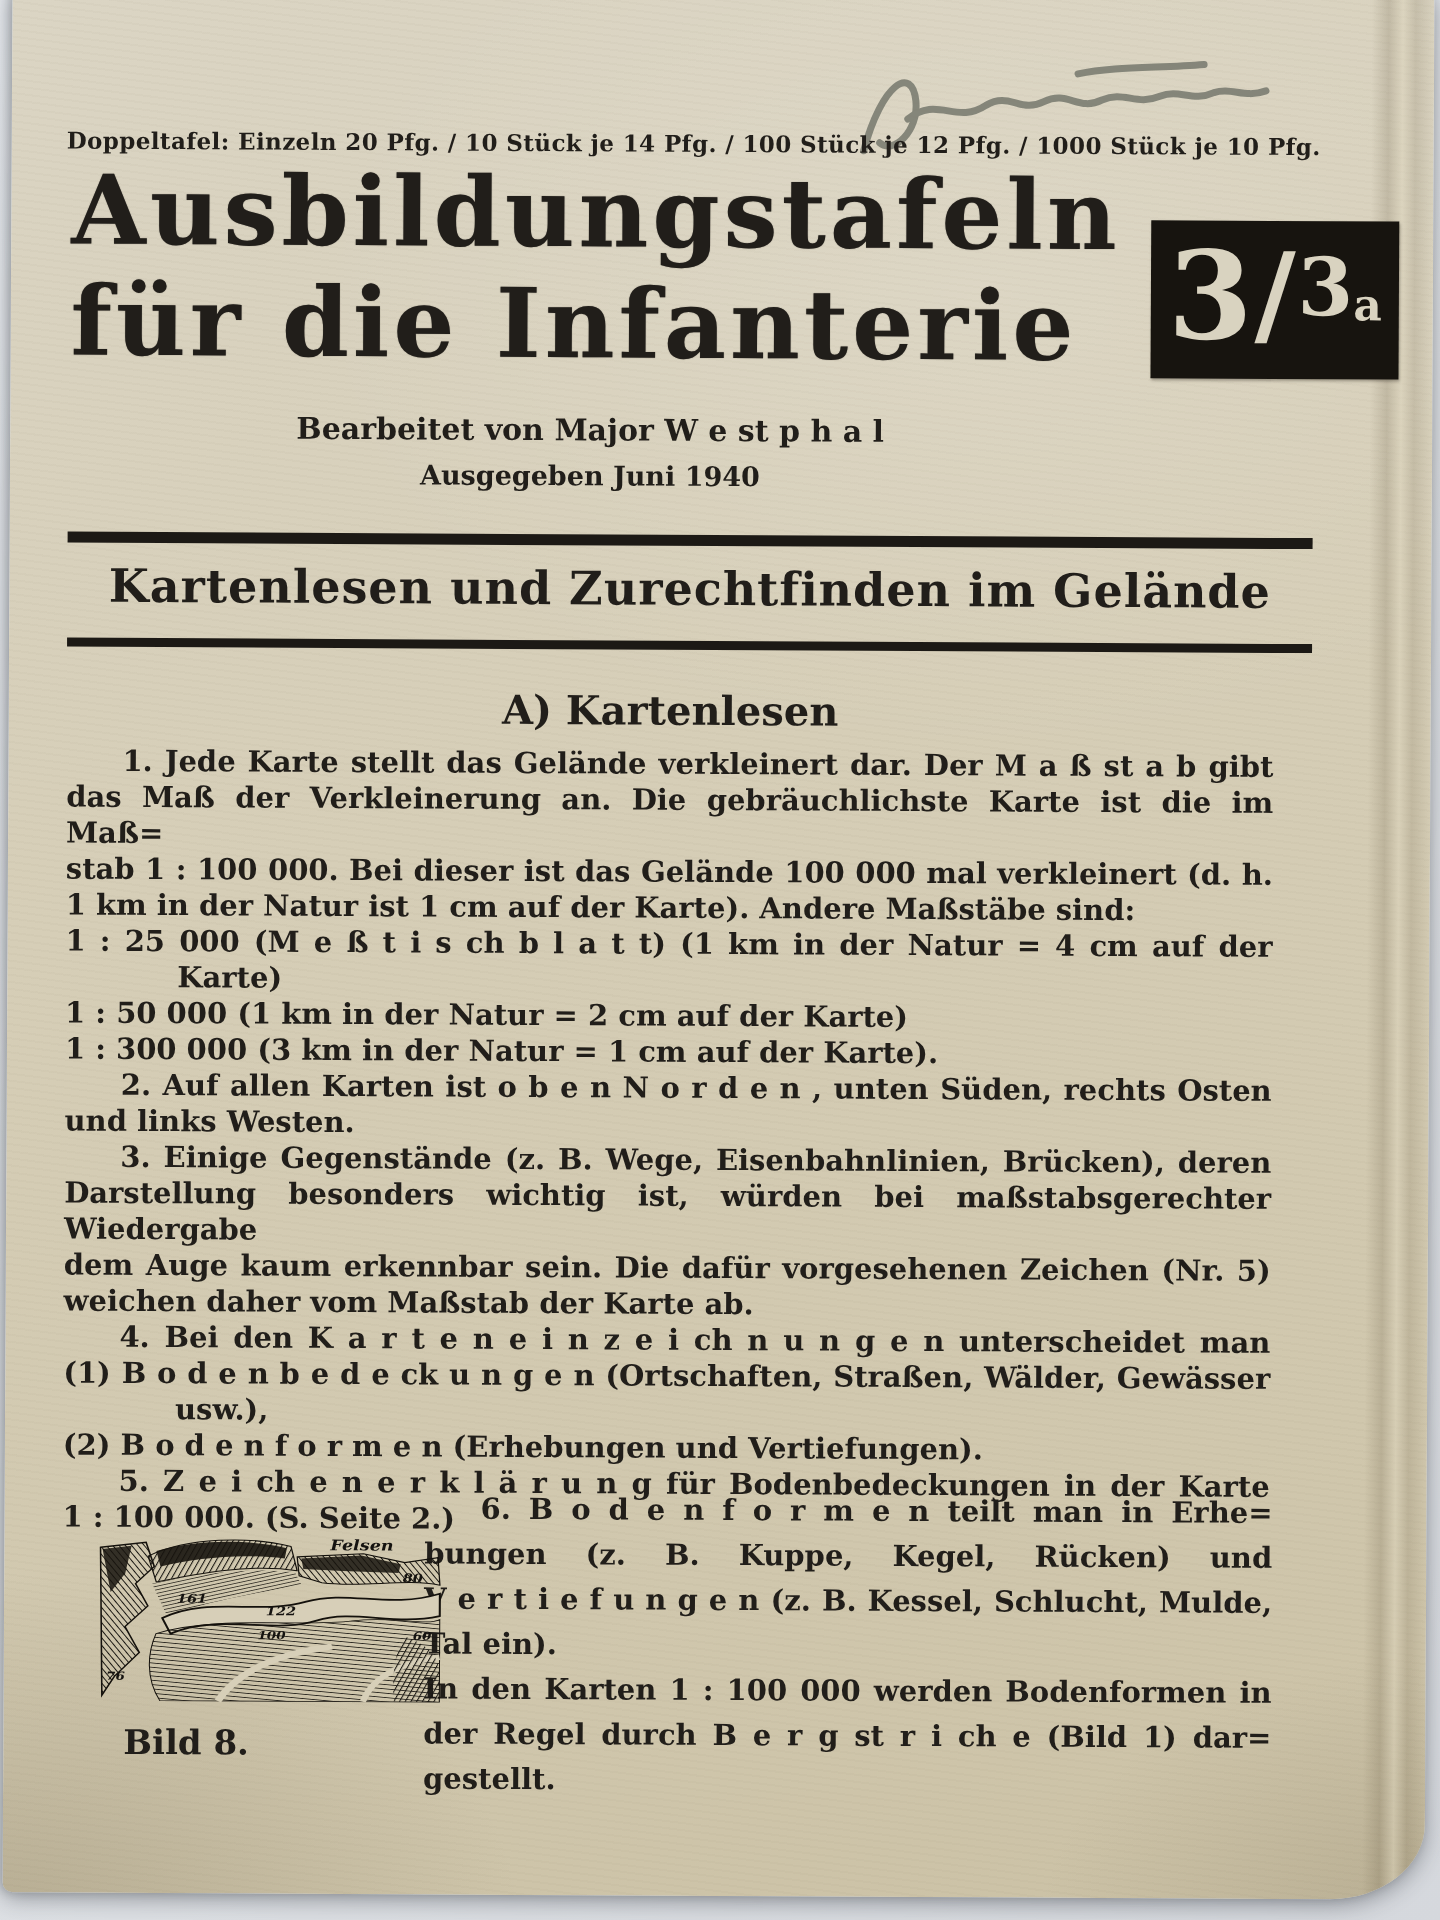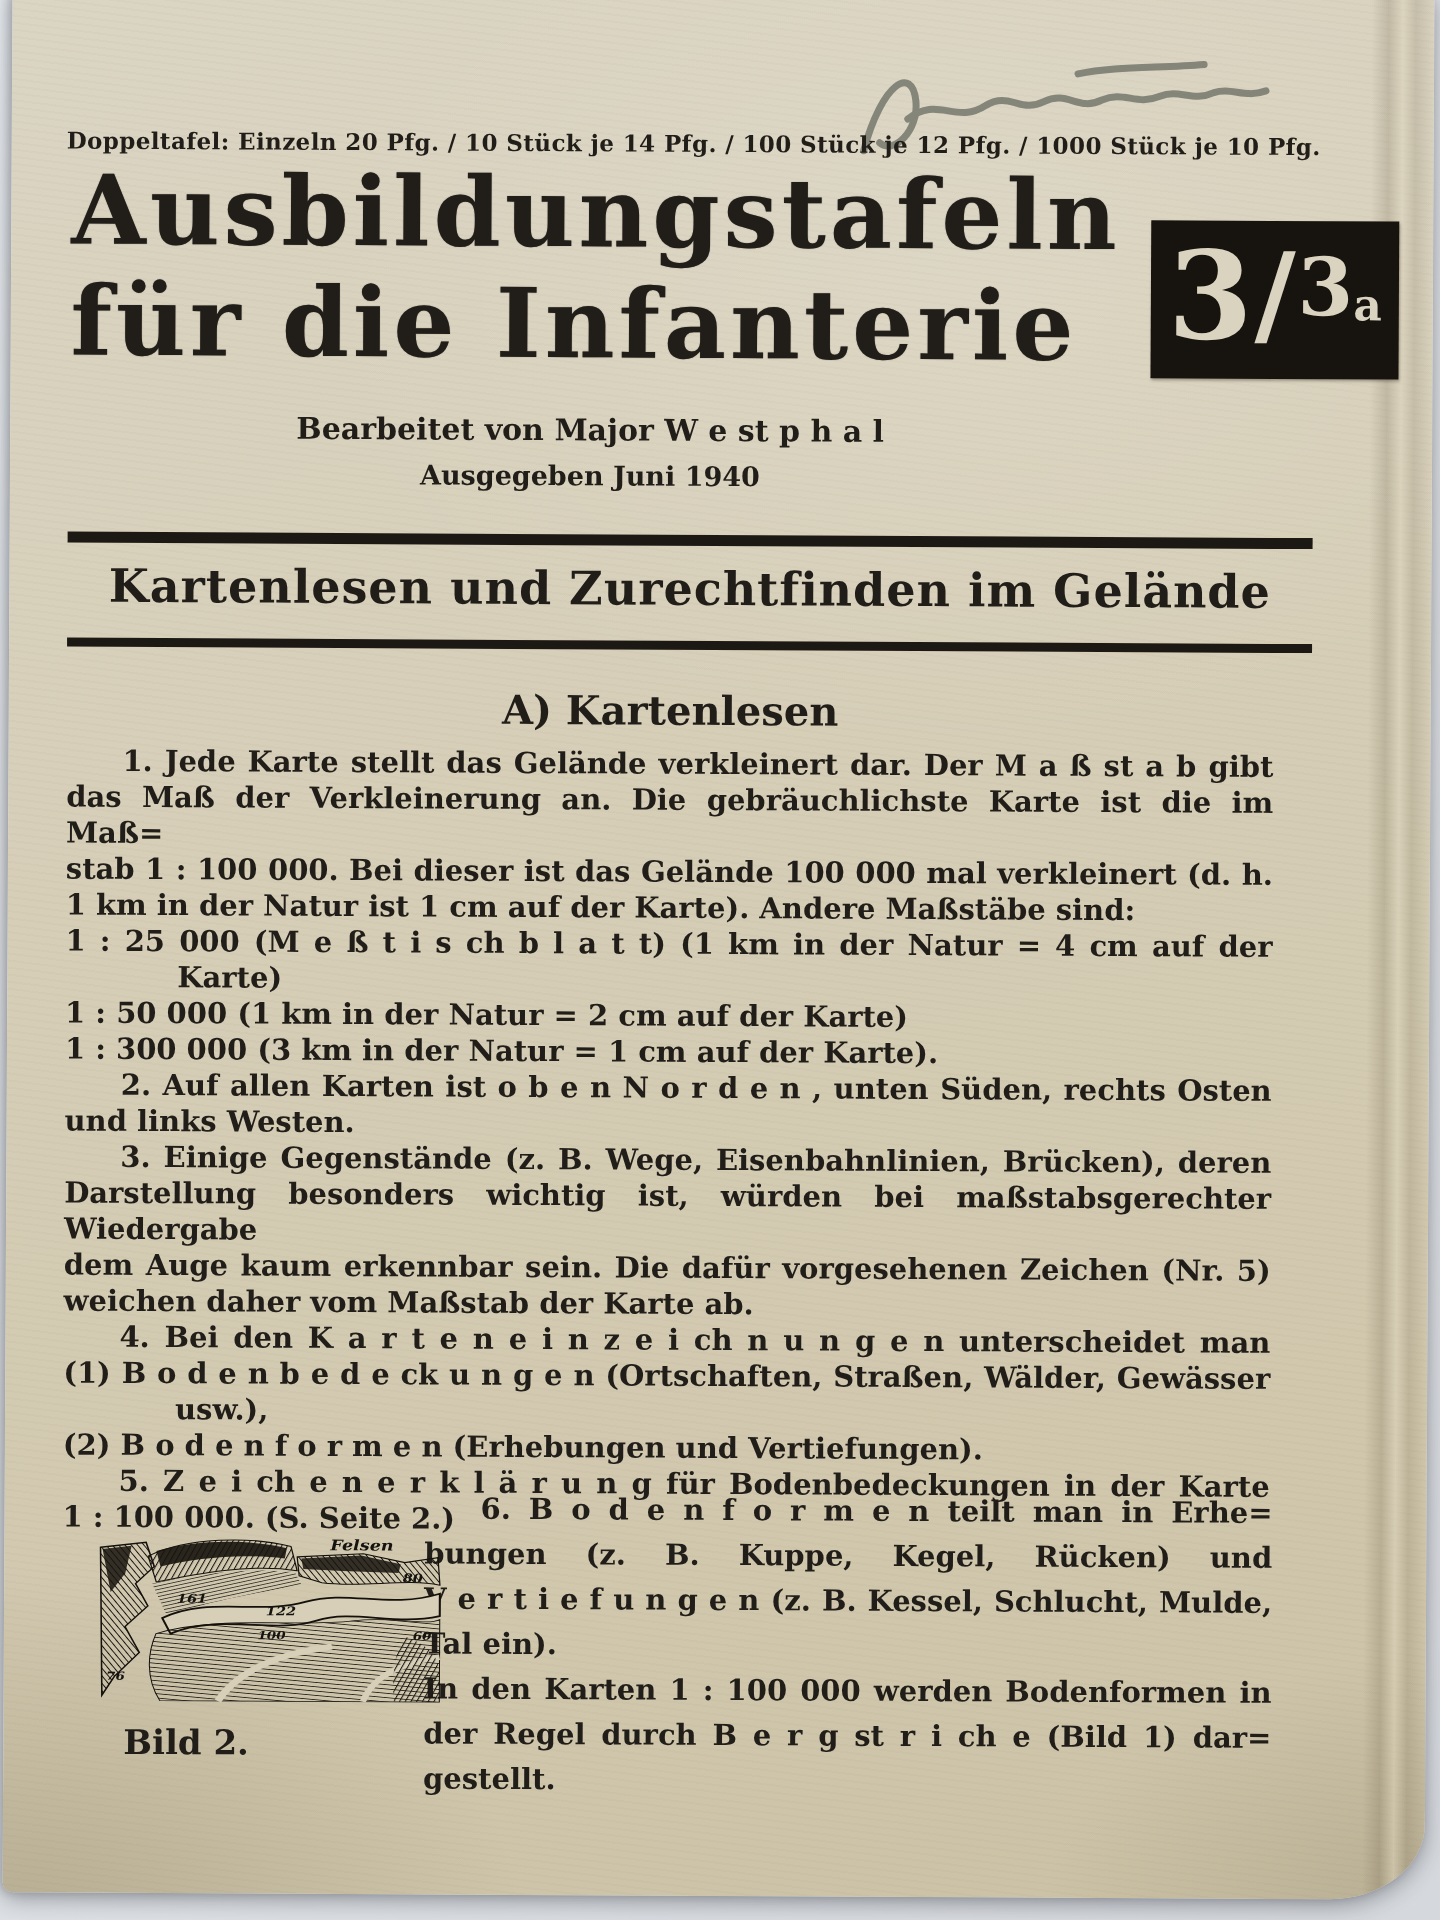--- a/index.html
+++ b/index.html
@@ -154,16 +154,16 @@
       <g fill="#151310" font-style="italic" font-weight="bold">
         <text x="228" y="20" font-size="17">Felsen</text>
         <text x="80" y="82" font-size="14">161</text>
         <text x="166" y="96" font-size="14">122</text>
         <text x="158" y="124" font-size="13">100</text>
         <text x="298" y="57" font-size="14">80</text>
         <text x="308" y="124" font-size="13">60</text>
         <text x="12" y="172" font-size="13">76</text>
       </g>
     </svg>
-    <div class="abs figlabel ink">Bild 2.</div>
+    <div class="abs figlabel ink">Bild 8.</div>
 
   </div>
 </div>
 
 </body></html>

